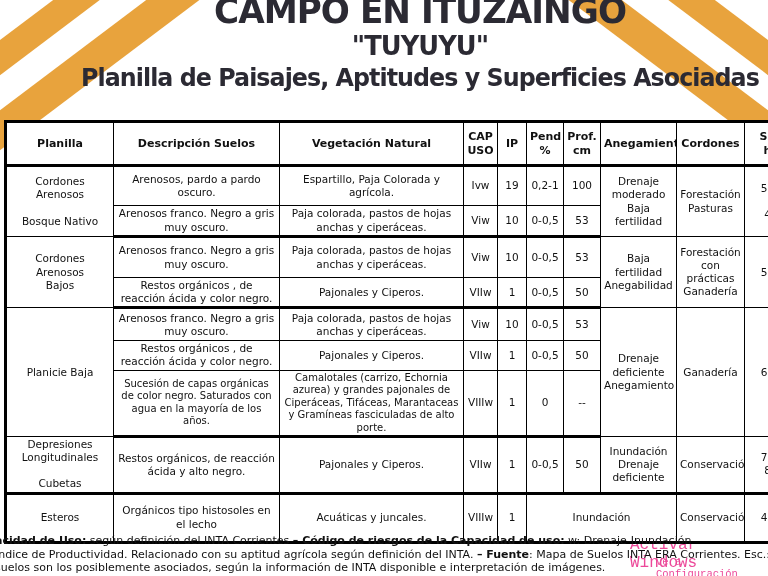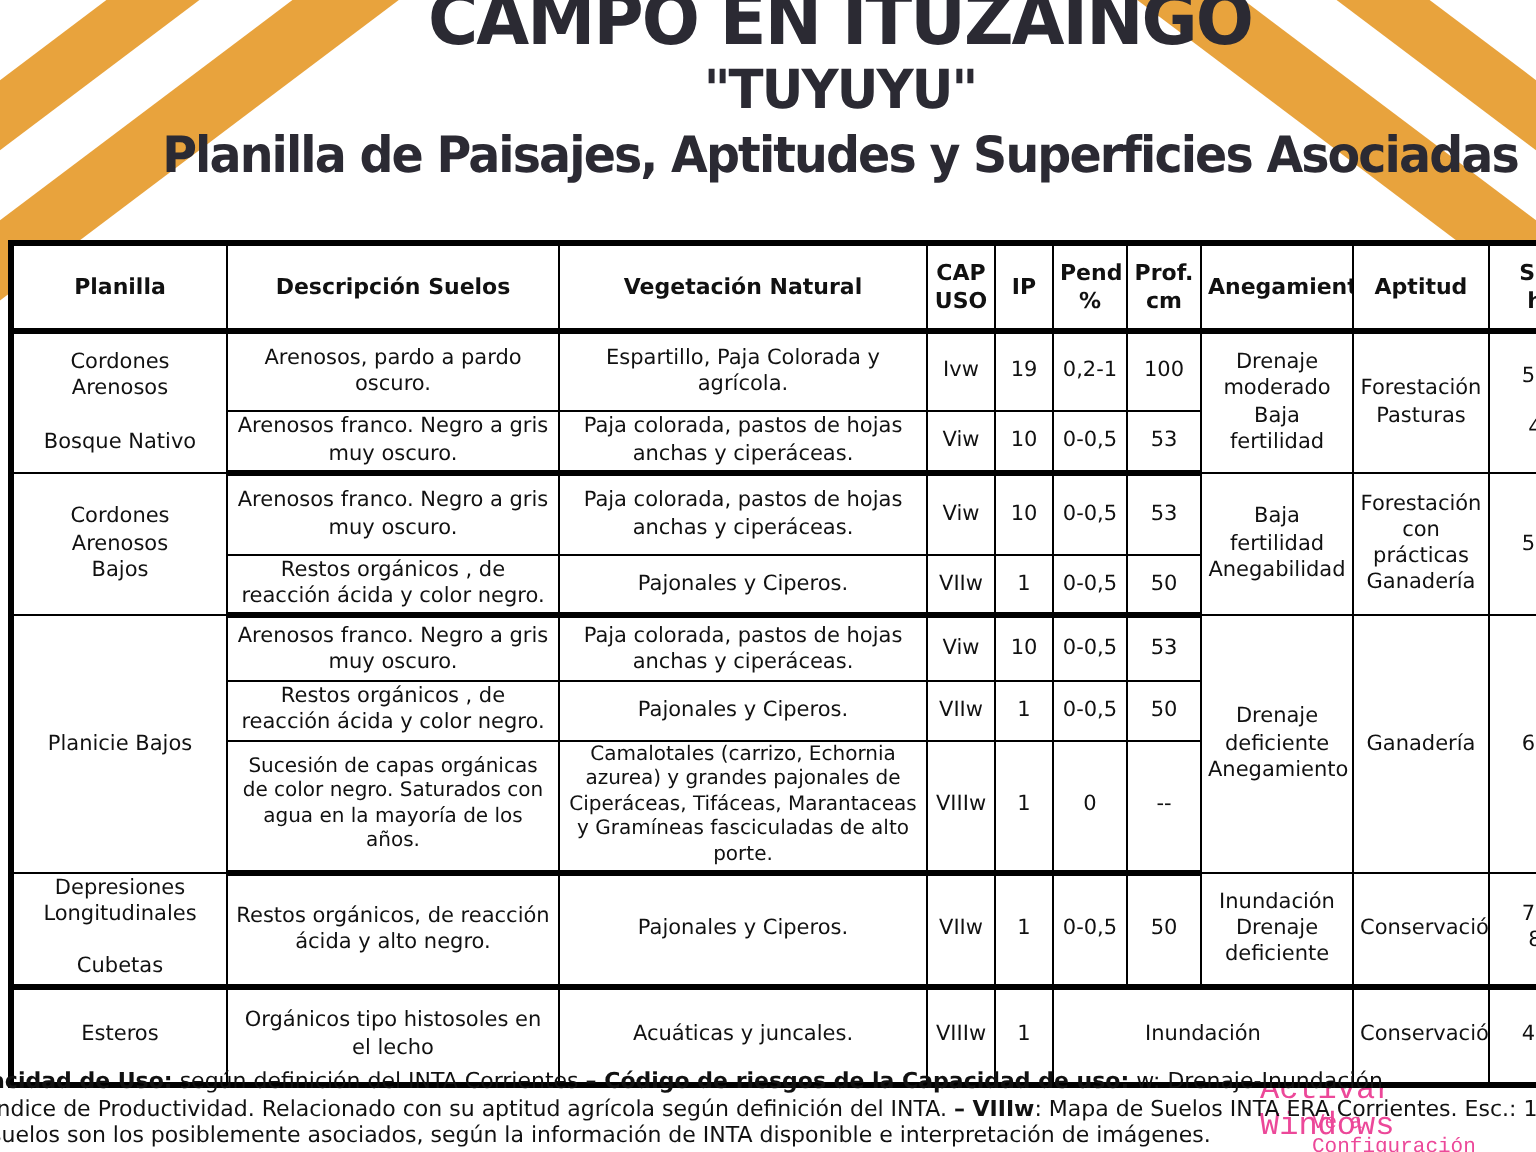--- a/index.html
+++ b/index.html
@@ -95,21 +95,21 @@
           <th>Descripción Suelos</th>
           <th>Vegetación Natural</th>
           <th>CAP
 USO</th>
           <th>IP</th>
           <th>Pend
 %</th>
           <th>Prof.
 cm</th>
           <th>Anegamiento</th>
-          <th>Aptitud</th>
+          <th>Cordones</th>
           <th>Su
 h</th>
         </tr>
       </thead>
       <tbody>
 
         <tr class="h1a">
           <td rowspan="2">Cordones Arenosos
 
 Bosque Nativo</td>
@@ -156,21 +156,21 @@
         <tr class="h2b gend">
           <td>Restos orgánicos , de reacción ácida y color negro.</td>
           <td>Pajonales y Ciperos.</td>
           <td>VIIw</td>
           <td>1</td>
           <td>0-0,5</td>
           <td>50</td>
         </tr>
 
         <tr class="h3a">
-          <td rowspan="3">Planicie Bajos</td>
+          <td rowspan="3">Planicie Baja</td>
           <td>Arenosos franco. Negro a gris muy oscuro.</td>
           <td>Paja colorada, pastos de hojas anchas y ciperáceas.</td>
           <td>Viw</td>
           <td>10</td>
           <td>0-0,5</td>
           <td>53</td>
           <td rowspan="3">Drenaje
 deficiente
 Anegamiento</td>
           <td rowspan="3">Ganadería</td>
@@ -221,17 +221,17 @@
           <td colspan="3">Inundación</td>
           <td>Conservación</td>
           <td>43</td>
         </tr>
       </tbody>
     </table>
   </div>
 
   <div class="footer">
     <div><b>acidad de Uso:</b><span> según definición del INTA  Corrientes </span><b>– Código de riesgos de  la Capacidad de uso:</b><span>  w: Drenaje-Inundación</span></div>
-    <div><span>Indice de Productividad. Relacionado con su aptitud agrícola según definición del INTA. </span><b>– VIIIw</b><span>: Mapa de Suelos INTA ERA Corrientes. Esc.: 1:50.000.</span></div>
+    <div><span>Indice de Productividad. Relacionado con su aptitud agrícola según definición del INTA. </span><b>– Fuente</b><span>: Mapa de Suelos INTA ERA Corrientes. Esc.: 1:50.000.</span></div>
     <div><span>suelos son los posiblemente asociados, según la información de INTA disponible e interpretación de imágenes.</span></div>
   </div>
 
 </div>
 
 </body></html>

